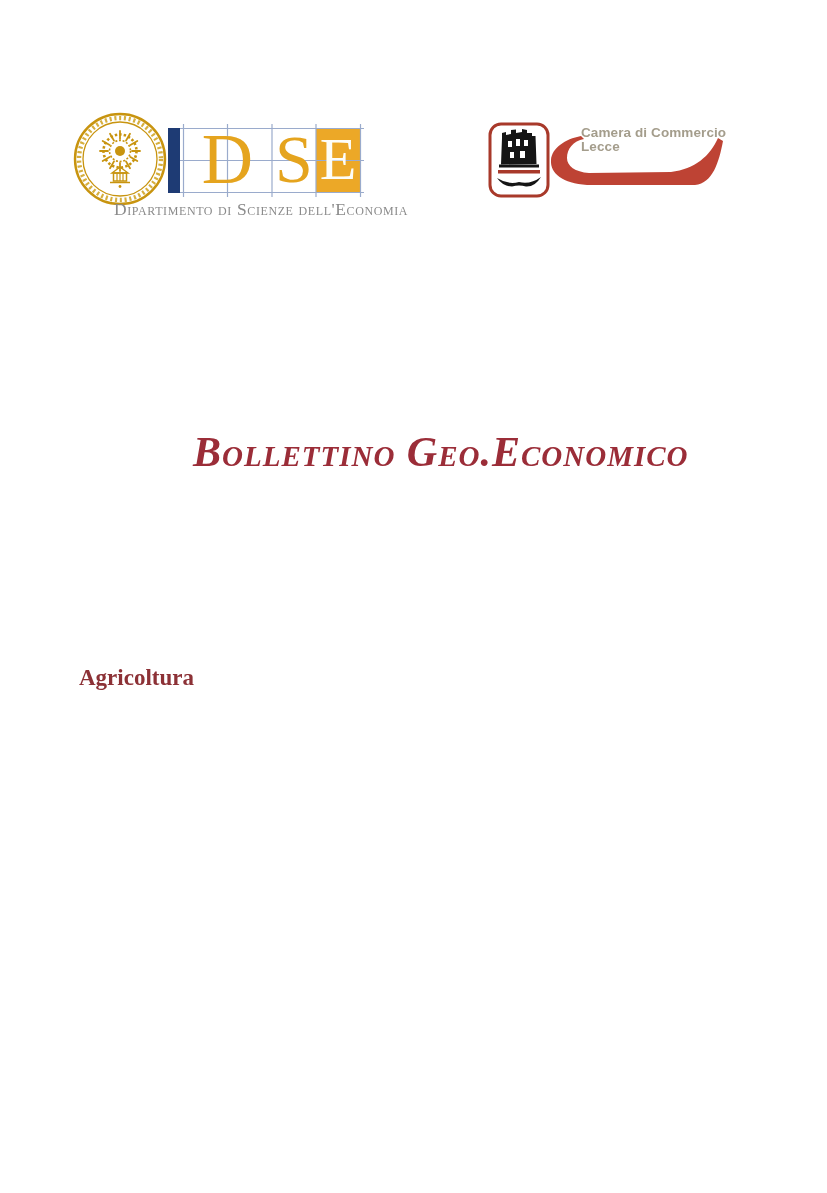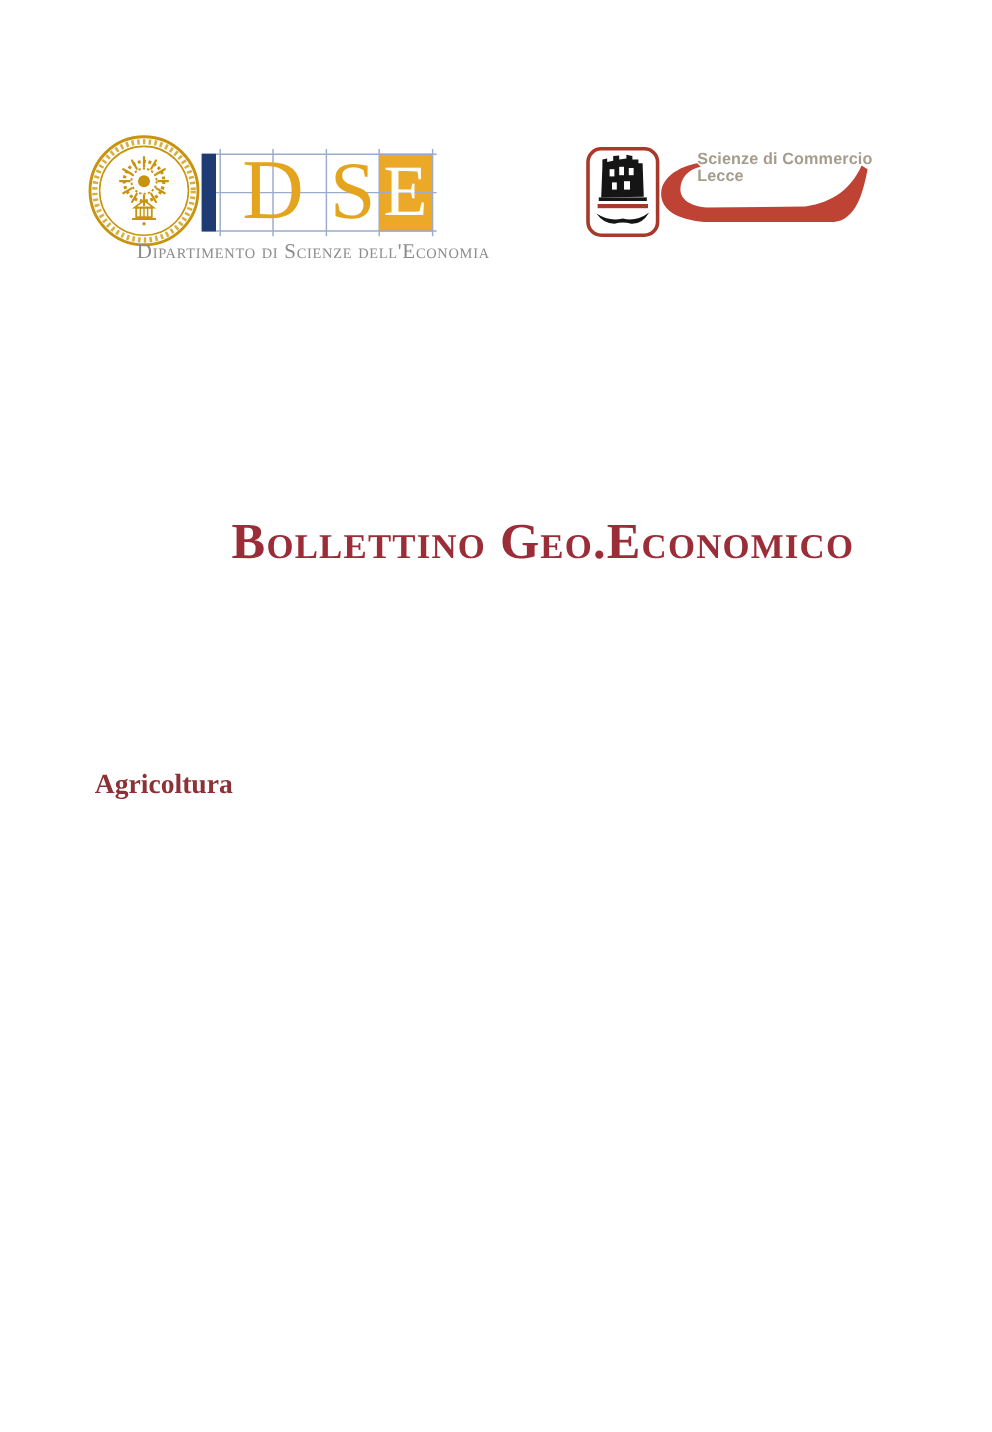--- a/index.html
+++ b/index.html
@@ -47,29 +47,29 @@
     font-family:"Liberation Sans", sans-serif;
     font-weight:bold;font-size:13.5px;line-height:13.5px;
     color:#A49D8C;
     text-shadow:0 0 1px #8f English8874;
     letter-spacing:0.1px;
   }
   
   .doc-title{
     position:absolute;left:193px;top:429px;
     font-family:"Liberation Serif", serif;
-    font-weight:bold;
+    font-style:italic;font-weight:bold;
     font-variant:small-caps;
     font-size:42px;line-height:46px;
     letter-spacing:1px;
     color:#9B2D38;
     white-space:nowrap;
   }
   
-  .topics{position:absolute;left:79px;top:640px;}
+  .topics{position:absolute;left:79px;top:664px;}
   .topic{
     font-family:"Liberation Serif", serif;
     font-weight:bold;
     font-size:23px;line-height:27px;
     color:#8C3136;
     margin:0 0 17.5px 0;
     white-space:nowrap;
   }
 </style>
 </head>
@@ -149,21 +149,21 @@
       <path fill="#151515" d="M 9 56 Q 20 63 31 60 Q 42 63 53 55 Q 47 65 38 64.5 Q 31 62.5 24 64.5 Q 15 64.5 9 56 Z"></path>
     </svg>
 
     <svg class="camera-swoosh" width="181" height="58" viewBox="0 0 181 58">
       <path fill="#BE4334" d="M 34 6 C 18 9, 5 18, 4 30 C 3 44, 16 53, 40 55 L 148 55
            C 166 53, 172 32, 176 11 L 171 8 C 163 26, 148 39, 124 42
            L 42 43 C 28 42, 20 36, 20 28 C 20 19, 26 11, 37 9 Z"></path>
     </svg>
 
     <div class="camera-label">
-      <div>Scienze di Commercio</div>
+      <div>Camera di Commercio</div>
       <div>Lecce</div>
     </div>
   </div>
 
   <div class="doc-title">Bollettino Geo.Economico</div>
 
   <div class="topics">
     <p class="topic">Agricoltura</p>
   </div>
 

